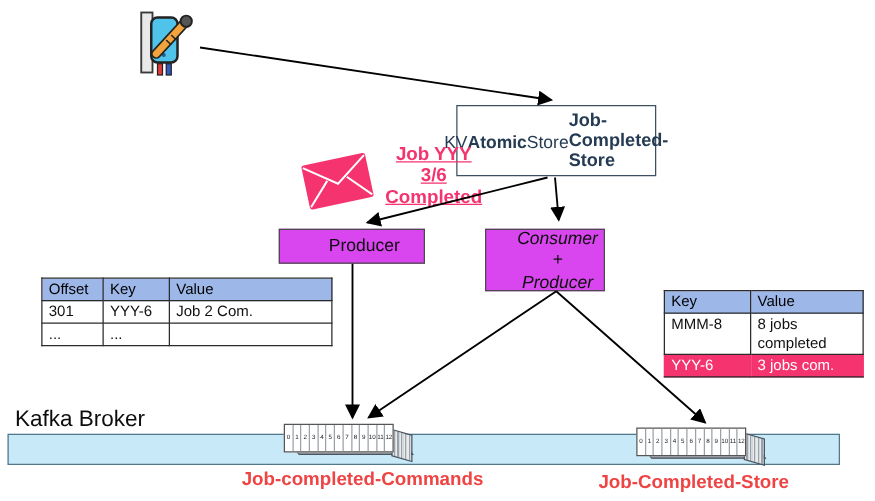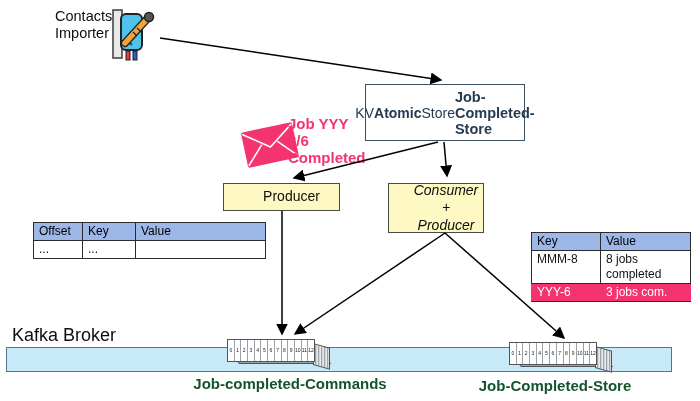--- a/index.html
+++ b/index.html
@@ -22,27 +22,27 @@
     display:flex; flex-direction:row; align-items:center; justify-content:center;
     color:#243b53; z-index:2;
   }
   .kv-line1 { font-size:14px; }
   .kv-line1 b { font-weight:bold; }
   .kv-line2 { font-size:14.5px; font-weight:bold; margin-top:1px; }
 
   
   .envelope { left:243px; top:126px; width:54px; height:38px; transform:rotate(-12deg); z-index:2; }
   .msg-text {
-    left:288px; top:116px; width:118px; 
-    font-weight:bold; font-size:15px; line-height:1.12; color:#f4336f; z-index:2;
+    left:288px; top:116px; width:118px; text-align:center;
+    font-weight:bold; font-size:15px; line-height:1.12; color:#f4336f; z-index:2;text-decoration:underline;
   }
 
   
   .proc-box {
-    border:1px solid #4a4a4a; background:#fef9c3; z-index:2;
+    border:1px solid #4a4a4a; background:#d946ef; z-index:2;
     display:flex; align-items:center; justify-content:center;
     font-size:14px; text-align:center; line-height:1.25; color:#0d0d0d;padding-left:20px;
   }
   .producer-box { left:223px; top:183px; width:117px; height:28px; }
   .consumer-box { left:388px; top:183px; width:96px; height:50px;font-style:italic; }
 
   
   table.data-table { border-collapse:collapse; font-size:12px; background:#fff; z-index:2; position:absolute; }
   table.data-table th, table.data-table td {
     border:1px solid #2b2b2b; padding:1px 5px; text-align:left;
@@ -55,21 +55,21 @@
   .col-offset { width:49px; } .col-key { width:53px; } .col-value { width:130px; }
   .rcol-key { width:69px; } .rcol-value { width:90px; }
   .right-table td.tall { height:33px; }
 
   
   .broker-label { left:12px; top:325px; font-size:18px; color:#0d0d0d; }
   .broker-bar {
     left:6px; top:347px; width:666px; height:25px;
     background:#c7e9f8; border:1.5px solid #53788c; z-index:1;
   }
-  .topic-label { font-weight:bold; font-size:15px; color:#14532d; text-align:center; width:200px; z-index:3; }
+  .topic-label { font-weight:bold; font-size:15px; color:#ef4444; text-align:center; width:200px; z-index:3; }
   .left-topic  { left:190px; top:375px; }
   .right-topic { left:455px; top:377px; }
 
   
   .log { z-index:2; width:112px; height:32px; }
   .log-left  { left:227px; top:339px; }
   .log-right { left:509px; top:342px; }
   .log-shadow {
     position:absolute; left:2px; top:12px; width:92px; height:13px;
     background:#9aa2aa; border:1px solid #4c555e; transform:skewX(38deg); transform-origin:top left;
@@ -92,22 +92,20 @@
   .log-cells span:last-child { border-right:none; }
 
   
   .arrows { left:0; top:0; width:700px; height:401px; z-index:4; pointer-events:none; }
 </style>
 </head>
 <body>
 
 <div id="canvas">
 
-  <div class="abs contacts-label preline">Contacts
-Importer</div>
 
   <svg class="abs importer-icon" viewBox="0 0 46 56">
     <rect x="3" y="3" width="9" height="48" fill="#e9e9e9" stroke="#3a3a3a" stroke-width="1.5"></rect>
     <rect x="11" y="7" width="21" height="36" rx="5" fill="#4fc3e9" stroke="#222" stroke-width="2"></rect>
     <rect x="16" y="44" width="4" height="9" fill="#e23b3b" stroke="#222" stroke-width="1"></rect>
     <rect x="23" y="44" width="4" height="9" fill="#3358c8" stroke="#222" stroke-width="1"></rect>
     <circle cx="21" cy="37" r="1.6" fill="#1c5f85"></circle>
     <line x1="15" y1="36" x2="38" y2="11" stroke="#222" stroke-width="8" stroke-linecap="round"></line>
     <line x1="15" y1="36" x2="38" y2="11" stroke="#f2a33c" stroke-width="5.5" stroke-linecap="round"></line>
     <line x1="23" y1="25" x2="27" y2="29" stroke="#222" stroke-width="1.2"></line>
@@ -135,20 +133,25 @@
   <div class="abs proc-box producer-box">Producer</div>
   <div class="abs proc-box consumer-box preline">Consumer +
 Producer</div>
 
   <table class="data-table left-table">
     <tbody>
         <tr>
       <th class="col-offset">Offset</th>
       <th class="col-key">Key</th>
       <th class="col-value">Value</th>
+    </tr>
+    <tr>
+      <td>301</td>
+      <td>YYY-6</td>
+      <td>Job 2 Com.</td>
     </tr>
     <tr>
       <td>...</td>
       <td>...</td>
       <td></td>
     </tr>
   </tbody>
     </table>
 
   <table class="data-table right-table">

